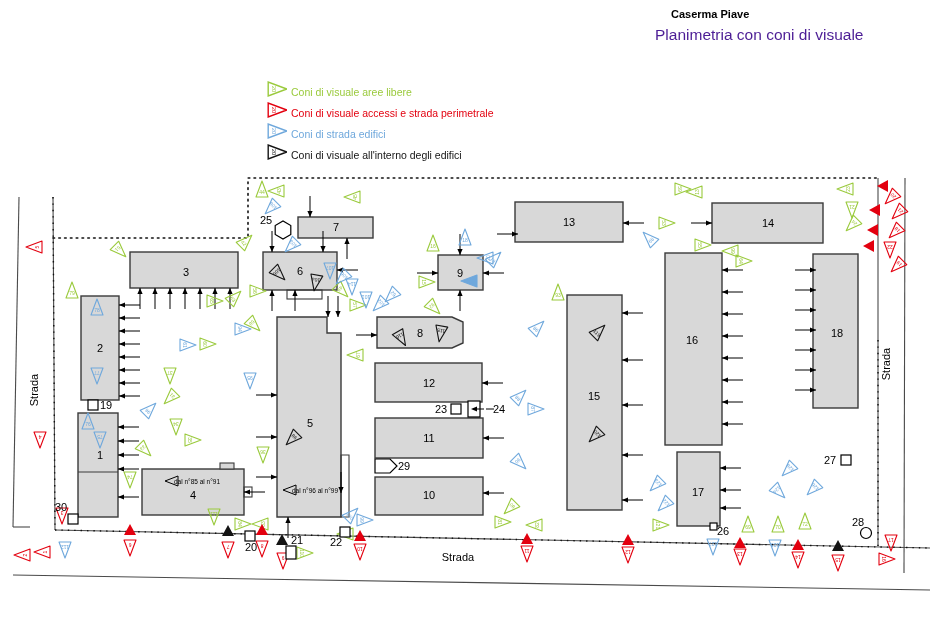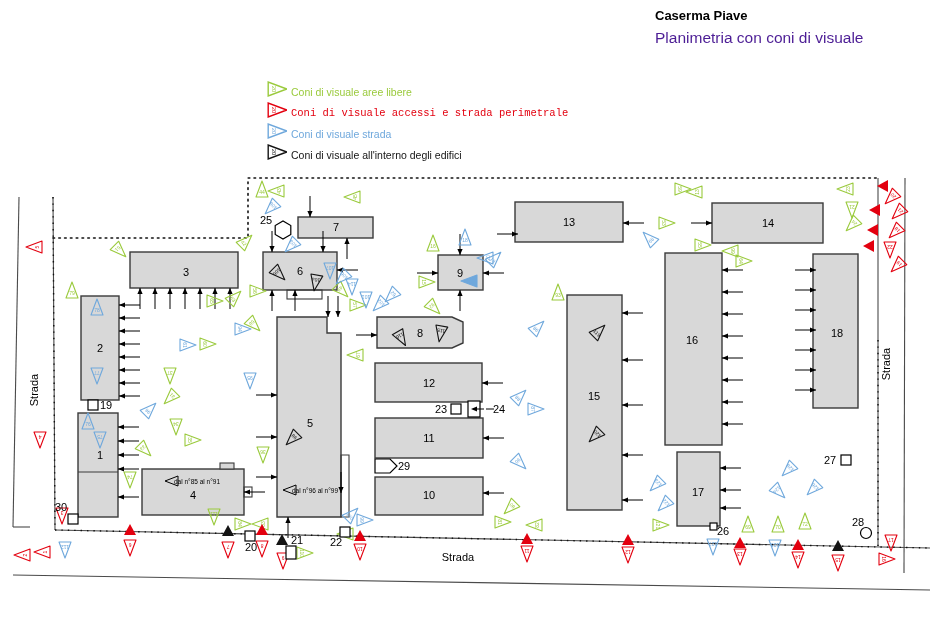--- a/index.html
+++ b/index.html
@@ -1,19 +1,19 @@
 <!DOCTYPE html>
 <html><head>
 <meta charset="utf-8">
 <style>
   html,body{margin:0;padding:0;background:#fff;}
   body{width:930px;height:626px;position:relative;font-family:"Liberation Sans",sans-serif;overflow:hidden;}
   #stage{position:absolute;inset:0;}
   #titleblock{position:absolute;left:655px;top:8px;width:270px;}
-  #title{font-size:13px;font-weight:bold;color:#000;margin:0 0 6px 0;}
+  #title{font-size:11px;font-weight:bold;color:#000;margin:0 0 6px 16px;}
   #subtitle{font-size:15.5px;font-weight:normal;color:#4c1d95;margin:0;}
   #legend{position:absolute;left:261px;top:77px;}
   .lrow{display:flex;align-items:flex-end;height:21px;}
   .lrow svg{width:26px;height:18px;flex:0 0 26px;}
   .lrow .ltext{font-size:10.5px;margin-left:4px;white-space:nowrap;}
   #mapsvg{position:absolute;left:0;top:0;}
 </style>
 </head>
 <body>
 
@@ -914,30 +914,30 @@
         </svg>
         <span class="ltext" style="color: rgb(154, 202, 60);">Coni di visuale aree libere</span>
       </div>
       <div class="lrow">
         <svg viewBox="-14 -9 28 18">
           <g transform="scale(1.25)">
             <polygon points="11,0 -5,-6 -5,6" fill="none" stroke="#E3000F" stroke-width="1.2"></polygon>
             <text transform="rotate(90) translate(0,2)" text-anchor="middle" font-size="5" fill="#E3000F">20</text>
           </g>
         </svg>
-        <span class="ltext" style="color: rgb(227, 0, 15); font-family: Liberation Mono, monospace;">Coni di visuale accessi e strada perimetrale</span>
+        <span class="ltext" style="color: rgb(227, 0, 15);">Coni di visuale accessi e strada perimetrale</span>
       </div>
       <div class="lrow">
         <svg viewBox="-14 -9 28 18">
           <g transform="scale(1.25)">
             <polygon points="11,0 -5,-6 -5,6" fill="none" stroke="#6FA8DC" stroke-width="1.2"></polygon>
             <text transform="rotate(90) translate(0,2)" text-anchor="middle" font-size="5" fill="#6FA8DC">20</text>
           </g>
         </svg>
-        <span class="ltext" style="color: rgb(111, 168, 220);">Coni di visuale strada</span>
+        <span class="ltext" style="color: rgb(111, 168, 220);">Coni di strada edifici</span>
       </div>
       <div class="lrow">
         <svg viewBox="-14 -9 28 18">
           <g transform="scale(1.25)">
             <polygon points="11,0 -5,-6 -5,6" fill="none" stroke="#141414" stroke-width="1.2"></polygon>
             <text transform="rotate(90) translate(0,2)" text-anchor="middle" font-size="5" fill="#141414">20</text>
           </g>
         </svg>
         <span class="ltext" style="color: rgb(20, 20, 20);">Coni di visuale all'interno degli edifici</span>
       </div>

